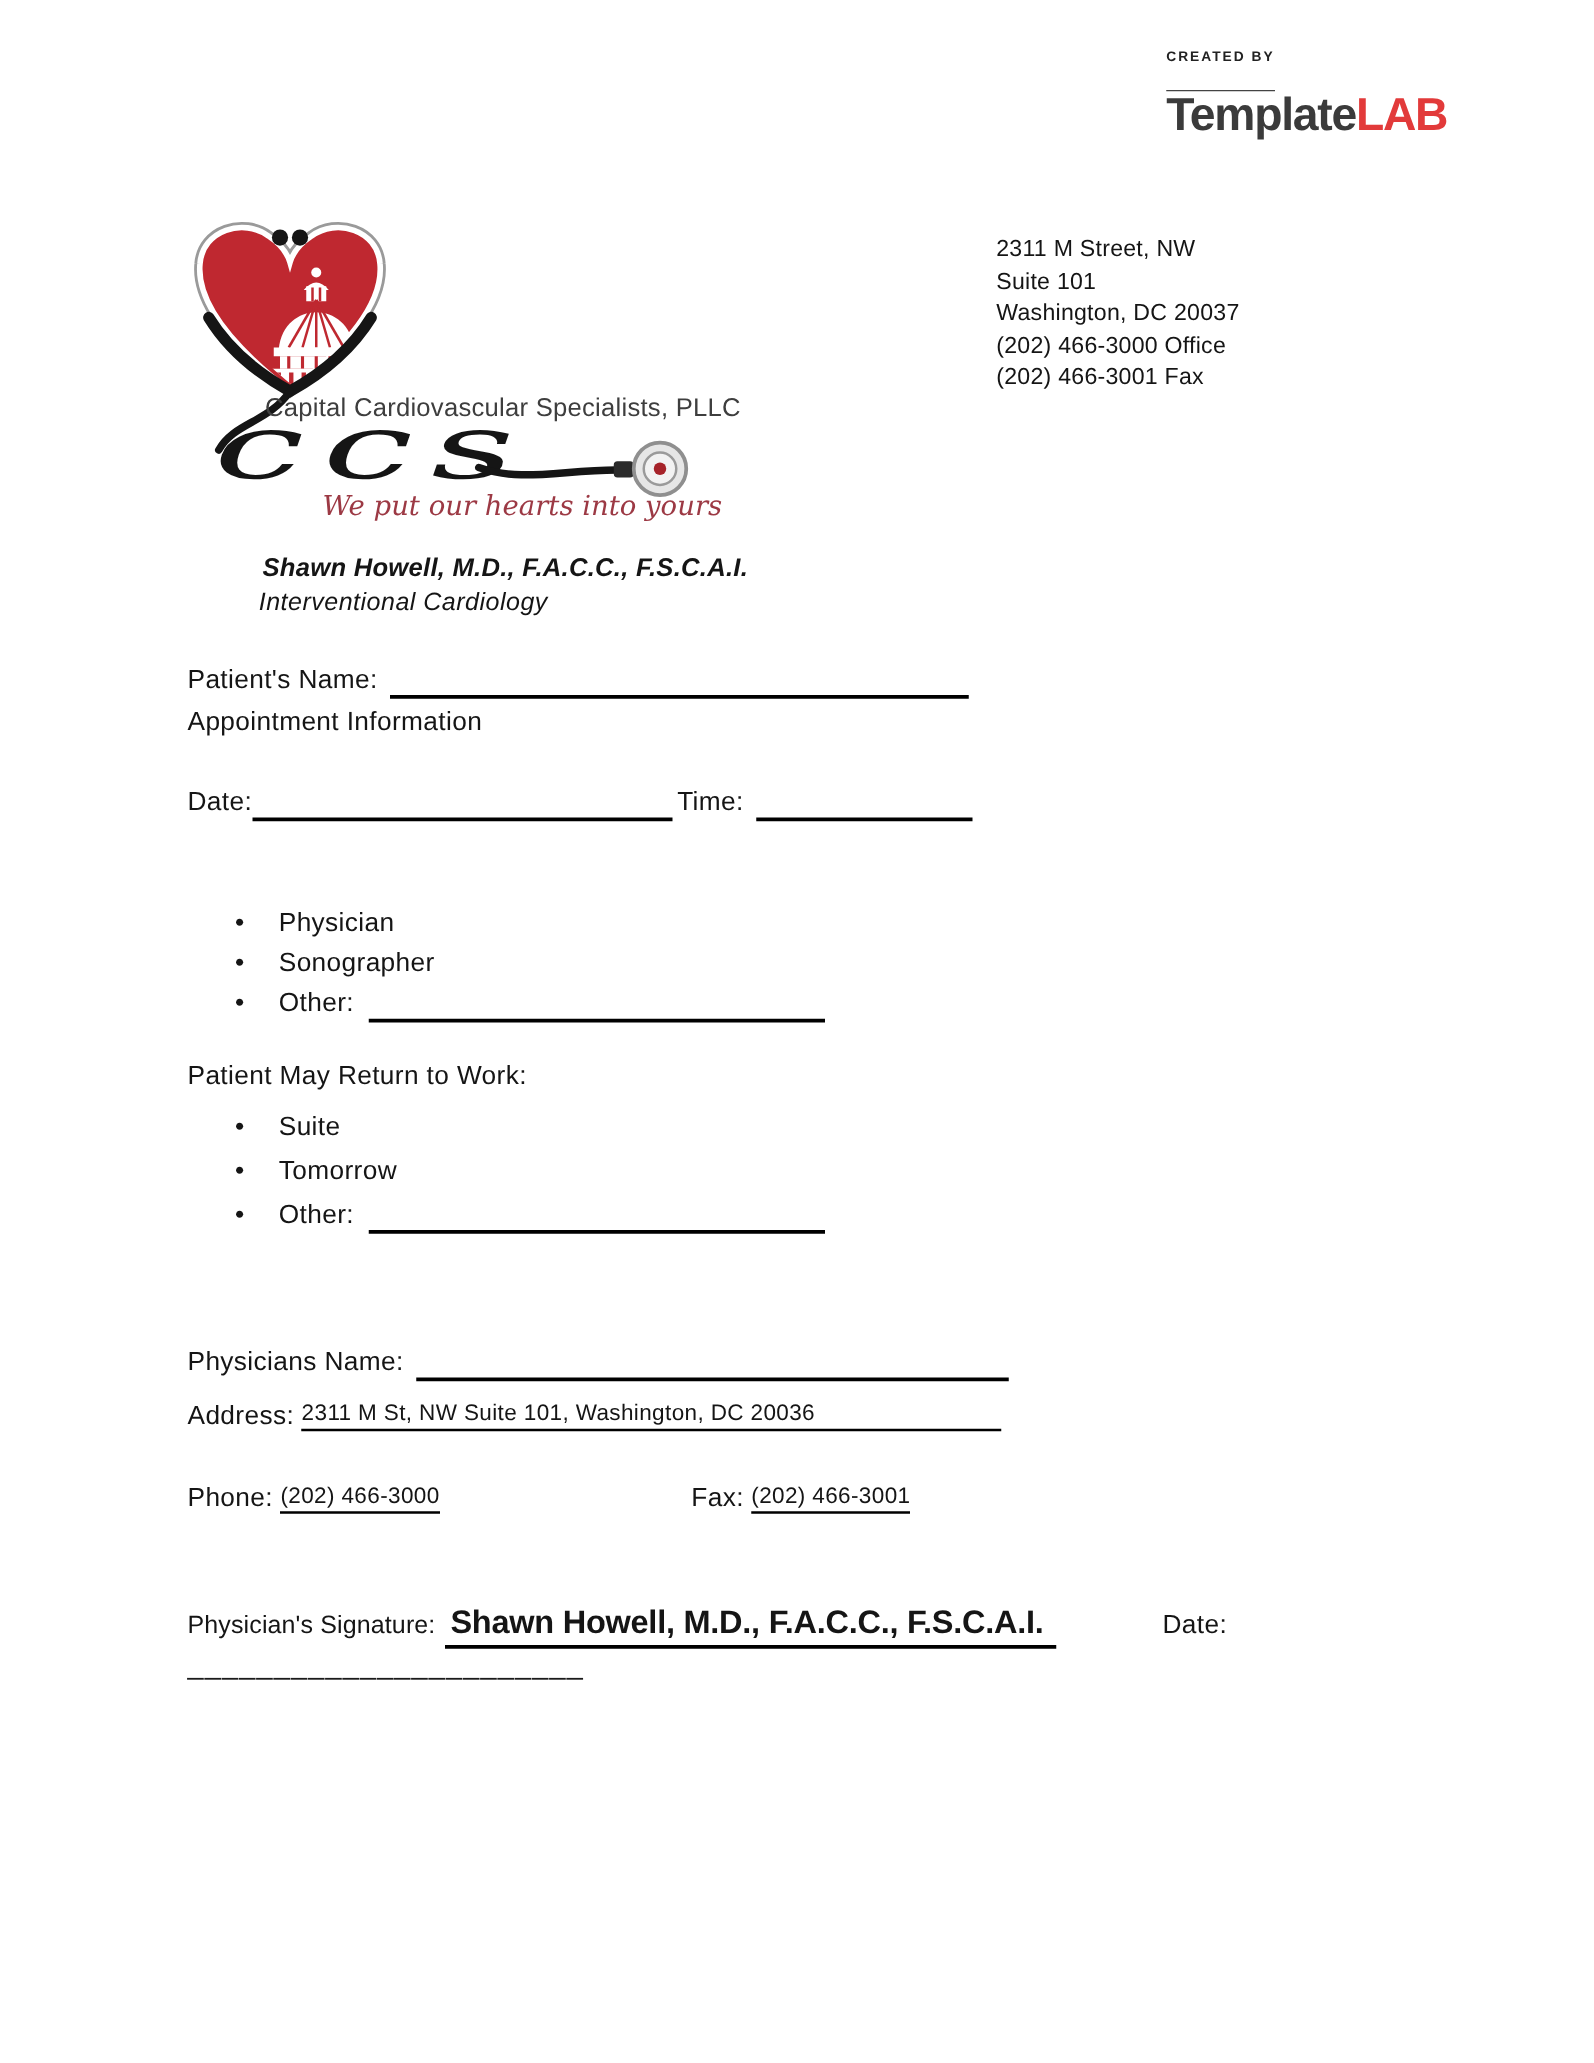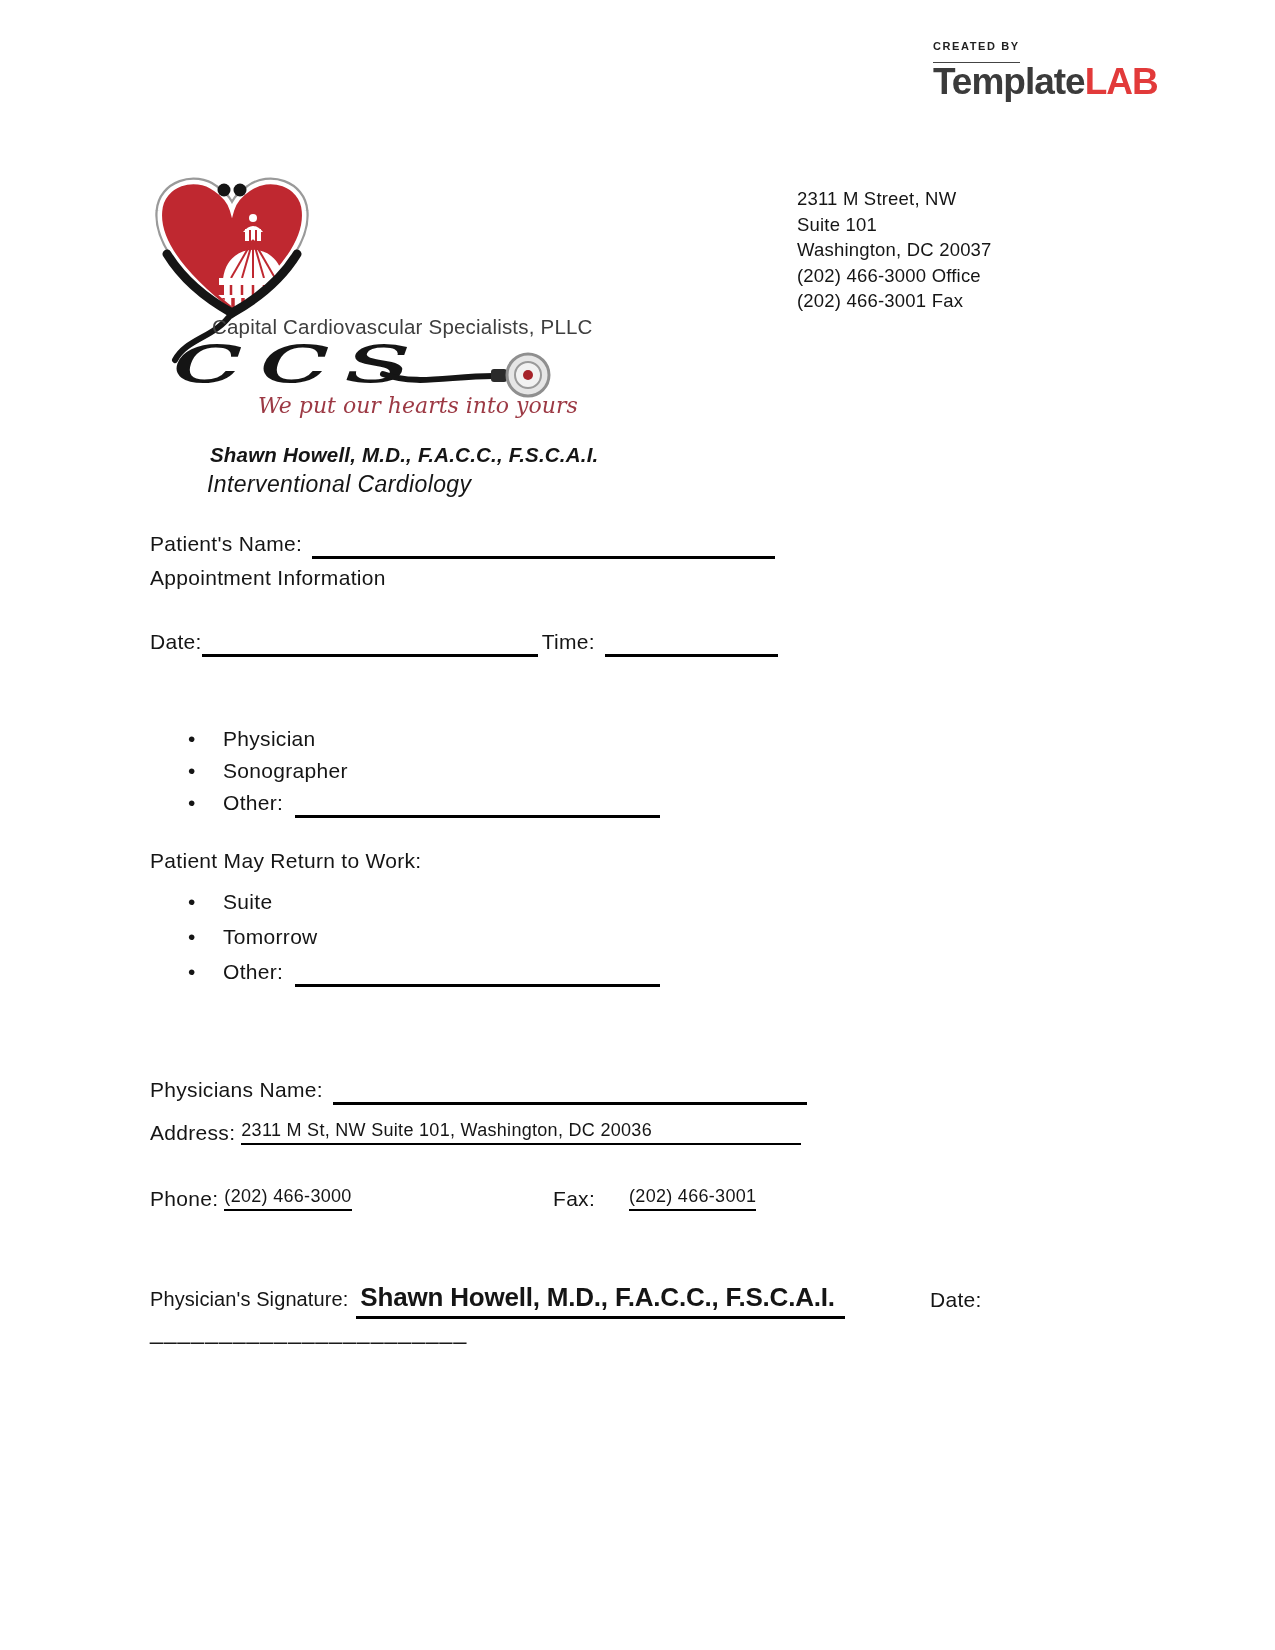--- a/index.html
+++ b/index.html
@@ -4,32 +4,32 @@
 <style>
   html,body { margin:0; padding:0; background:#fff; }
   .page {
     position:relative; width:1275px; height:1650px; background:#ffffff;
     font-family:"Liberation Sans", sans-serif; color:#151515; overflow:hidden;
   }
   
   .brand { position:absolute; top:36px; left:933px; }
   .brand-top {
     font-size:11px; font-weight:bold; letter-spacing:1.6px; color:#222;
-    border-bottom:1px solid #444; display:inline-block; padding-bottom:10px;
+    border-bottom:1px solid #444; display:inline-block; padding-bottom:20px;
   }
   .brand-word { font-size:37px; font-weight:bold; color:#3b3b3b; letter-spacing:-1px; line-height:1.05; }
   .brand-word .lab { color:#e23a3a;text-align:right; }
   
   .clinic-address { position:absolute; left:797px; top:186px; font-size:18.5px; line-height:25.5px; letter-spacing:0.2px; }
   
   .logo-svg { position:absolute; left:145px; top:166px; }
   .company-name { position:absolute; left:212px; top:315px; font-size:20.5px; color:#3e3e3e; letter-spacing:0.2px; }
   .tagline { position:absolute; left:258px; top:393px; font-family:"DejaVu Serif", serif; font-style:italic; font-size:22px; color:#9c3944; }
   .dr-name { position:absolute; left:210px; top:443px; font-size:20.5px; font-weight:bold; font-style:italic; letter-spacing:0.2px; }
-  .dr-specialty { position:absolute; left:207px; top:471px; font-size:23px; font-style:italic; letter-spacing:0.4px; }
+  .dr-specialty { position:absolute; left:207px; top:471px; font-size:20px; font-style:italic; letter-spacing:0.4px; }
   
   .label { font-size:21px; letter-spacing:0.3px; white-space:nowrap; }
   .row { position:absolute; display:flex; align-items:flex-end; }
   .line { flex:1; border-bottom:3px solid #000; margin-bottom:-3px; }
   .line.fixed { flex:none; }
   .static { position:absolute; font-size:21px; letter-spacing:0.3px; white-space:nowrap; }
   .bullet-row { position:absolute; left:188px; display:flex; align-items:flex-end; }
   .bullet-glyph { font-size:21px; width:35px; }
   .uval { display:inline-block; border-bottom:2.5px solid #000; padding-bottom:2px; margin-left:6px; font-size:18px; letter-spacing:0.3px; white-space:nowrap; }
   .sig-label { font-size:20px; letter-spacing:0.1px; white-space:nowrap; }
@@ -164,21 +164,21 @@
 
   <div class="row" style="left:150px; top:1120px;">
     <span class="label">Address:</span>
     <span class="uval" style="min-width:560px;">2311 M St, NW Suite 101, Washington, DC 20036</span>
   </div>
 
   <div class="row" style="left:150px; top:1186px;">
     <span class="label">Phone:</span>
     <span class="uval">(202) 466-3000</span>
   </div>
-  <div class="row" style="left:553px; top:1186px;gap:28px;">
+  <div class="row" style="left:553px; top:1186px;">
     <span class="label">Fax:</span>
     <span class="uval">(202) 466-3001</span>
   </div>
 
   <div class="row" style="left:150px; top:1282px; align-items:baseline;">
     <span class="sig-label">Physician's Signature:</span>
     <span class="sig-name">Shawn Howell, M.D., F.A.C.C., F.S.C.A.I.</span>
   </div>
   <div class="static" style="left:930px; top:1288px;">Date:</div>
   <div class="sig-underscores">_______________________</div>

